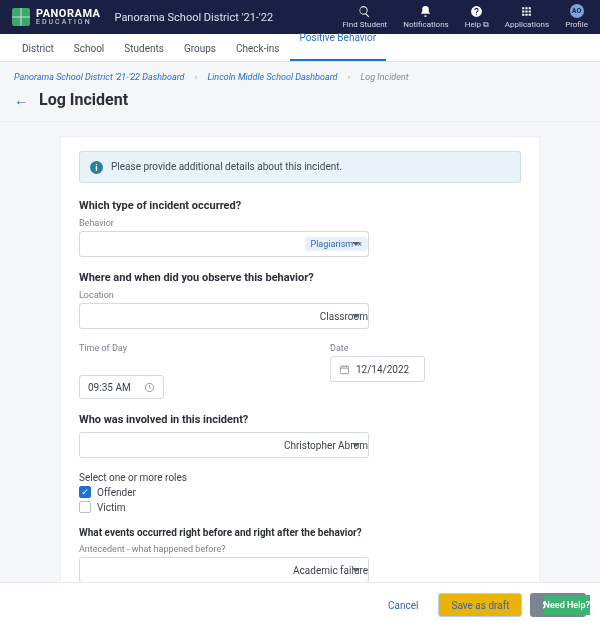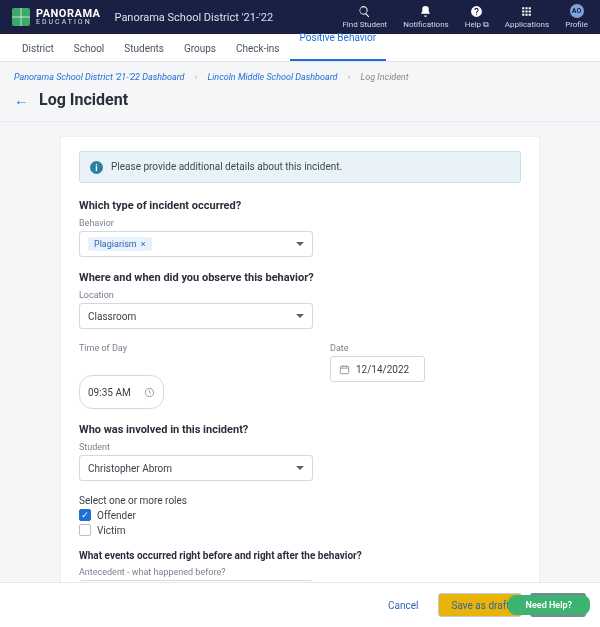--- a/index.html
+++ b/index.html
@@ -112,51 +112,52 @@
   }
   .alert .msg { font-size: 10px; color: #3a4a55; line-height: 1.4; }
   .alert .msg .title { font-weight: 600; }
   .section-title {
     font-size: 11px; font-weight: 700; color: #2b2f3a; margin: 10px 0 6px;
   }
   .field-label {
     font-size: 9px; color: #7a8190; margin-bottom: 3px; display: block;
   }
   .select, .text-input {
-    width: 234px; height: 26px;
+    width: 290px; height: 26px;
     border: 1px solid #d4d8df;
     border-radius: 3px;
     background: #fff;
     display: flex; align-items: center;
-    padding: 0 8px;
+    padding: 0 0;
     font-size: 10px;
     color: #3a3f4a;
     cursor: pointer;
     position: relative;
+    justify-content: flex-end;
   }
   .select .caret {
     position: absolute; right: 8px; top: 50%; transform: translateY(-50%);
     width: 0; height: 0;
     border-left: 4px solid transparent;
     border-right: 4px solid transparent;
     border-top: 4px solid #5a6170;
   }
   .chip {
     background: #e8f0fb;
     color: #2e66b0;
     border-radius: 3px;
     padding: 2px 6px;
     font-size: 9px;
     display: inline-flex; align-items:center; gap:4px;
   }
   .chip .x { cursor: pointer; font-size: 9px; }
   .row { display: flex; gap: 36px; }
   .small-input {
-    width: 85px; height: 34px;
-    border: 1px solid #d4d8df; border-radius: 13px;
+    width: 85px; height: 24px;
+    border: 1px solid #d4d8df; border-radius: 3px;
     padding: 0 8px; font-size: 10px; color: #3a3f4a;
     display: flex; align-items: center; justify-content: space-between;
     background: #fff;
     margin-top: 22px;
   }
   .date-input {
     width: 95px; height: 26px;
     border: 1px solid #d4d8df; border-radius: 3px;
     padding: 0 8px; font-size: 10px; color: #3a3f4a;
     display: flex; align-items: center; gap: 6px;
@@ -192,21 +193,21 @@
     display:flex; align-items:center; cursor:pointer;
   }
   .btn-link { background: transparent; color: #2e66b0; border: none; }
   .btn-outline { background: #eab308; color: #2e66b0; border: 1px solid #b9cee8; }
   .btn-solid { background: #7b8591; color: #fff; border: none; }
   
   .help-pill {
     position: fixed; right: 10px; bottom: 12px;
     background: #3cb371; color: #fff;
     font-size: 9px; font-weight: 600;
-    padding: 5px 18px; border-radius: 8px;
+    padding: 5px 0; border-radius: 0;
     cursor: pointer; z-index: 10;
   }
 </style>
 </head>
 <body>
 
 <div class="topbar">
   <div class="logo-block">
     <div class="logo-square"></div>
     <div class="logo-text">
@@ -330,21 +331,20 @@
               <path d="M3 9h18M8 3v4M16 3v4"></path>
             </svg>
         </span>
         <span>12/14/2022</span>
       </div>
     </div>
   </div>
 
   <div class="section-title">Who was involved in this incident?</div>
   <div class="field-group">
-    <span class="field-label">Student</span>
     <div class="select">
       <span>Christopher Abrom</span>
       <span class="caret"></span>
     </div>
   </div>
   <div class="field-group">
     <span class="field-label" style="color:#3a3f4a; font-size:10px;">Select one or more roles</span>
     <div class="checkbox-row">
       <span class="cb checked">✓</span>
       <span>Offender</span>

